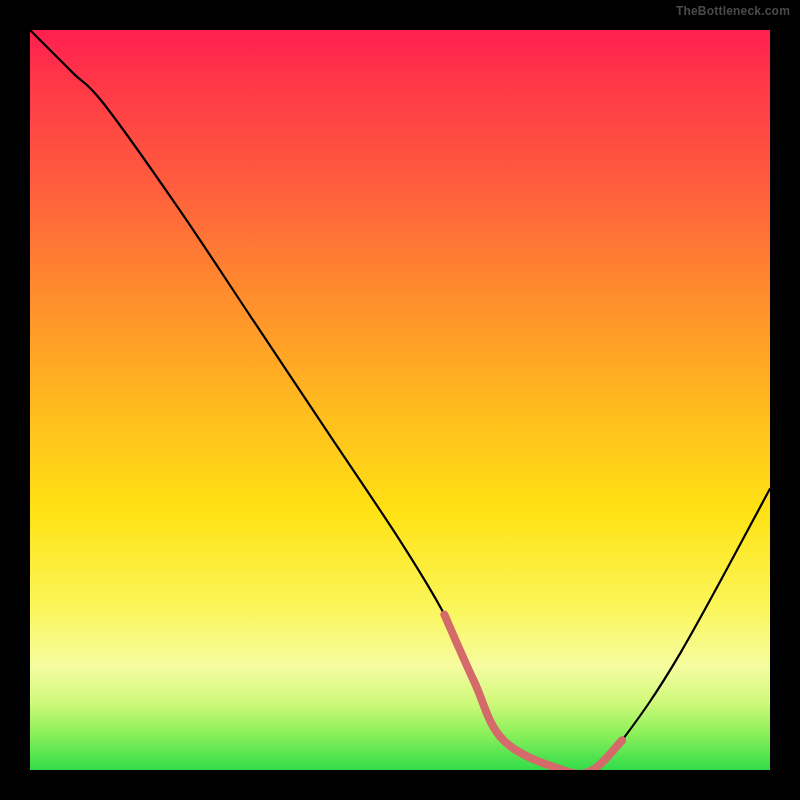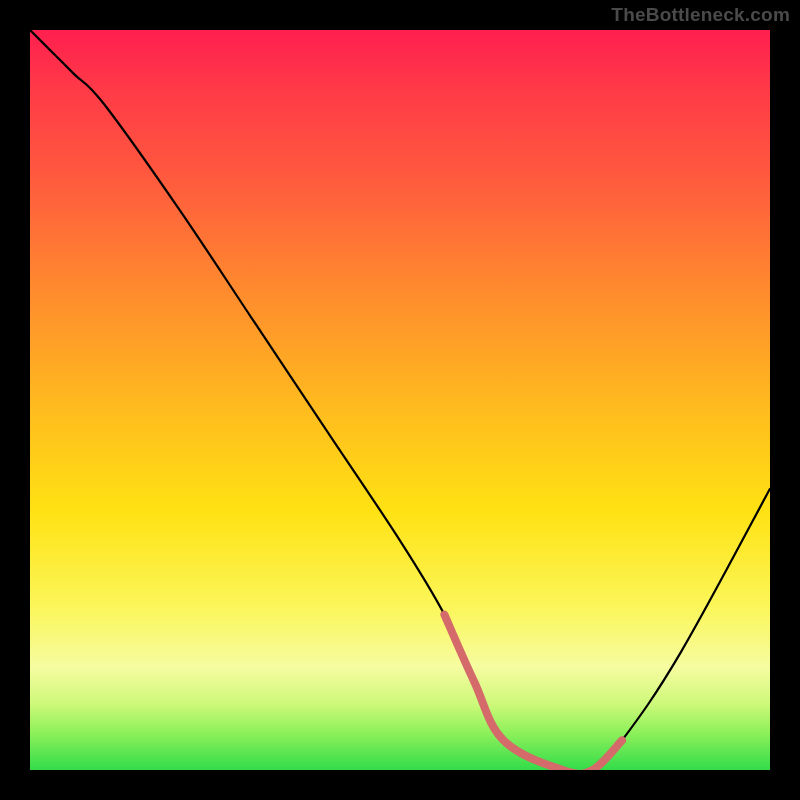--- a/index.html
+++ b/index.html
@@ -15,21 +15,21 @@
     position: relative;
     width: 800px;
     height: 800px;
     background: #000;
   }
   .watermark {
     position: absolute;
     top: 4px;
     right: 10px;
     color: #4a4a4a;
-    font-size: 19px;
+    font-size: 12px;
     font-weight: 600;
     letter-spacing: 0.2px;
     z-index: 10;
     user-select: none;
   }
   .plot {
     position: absolute;
     left: 30px;
     top: 30px;
     width: 740px;

